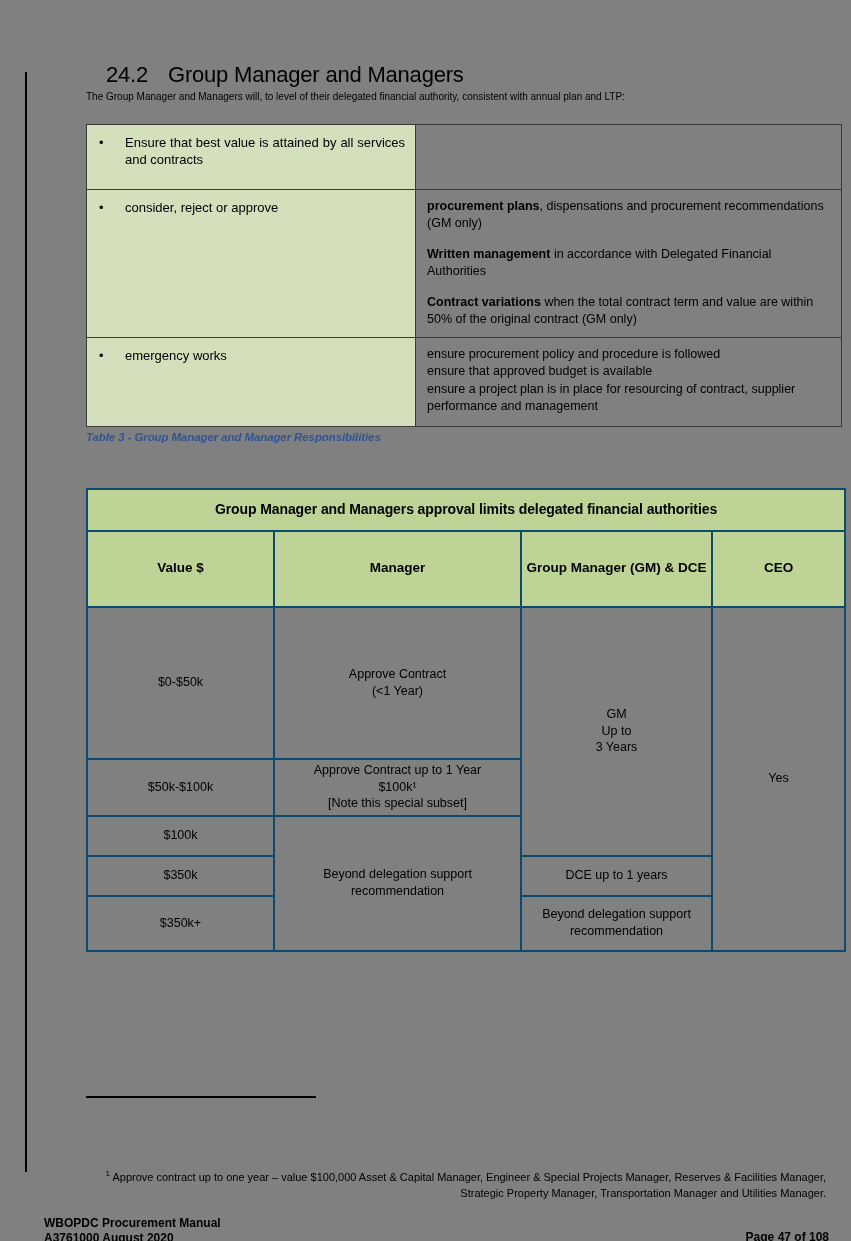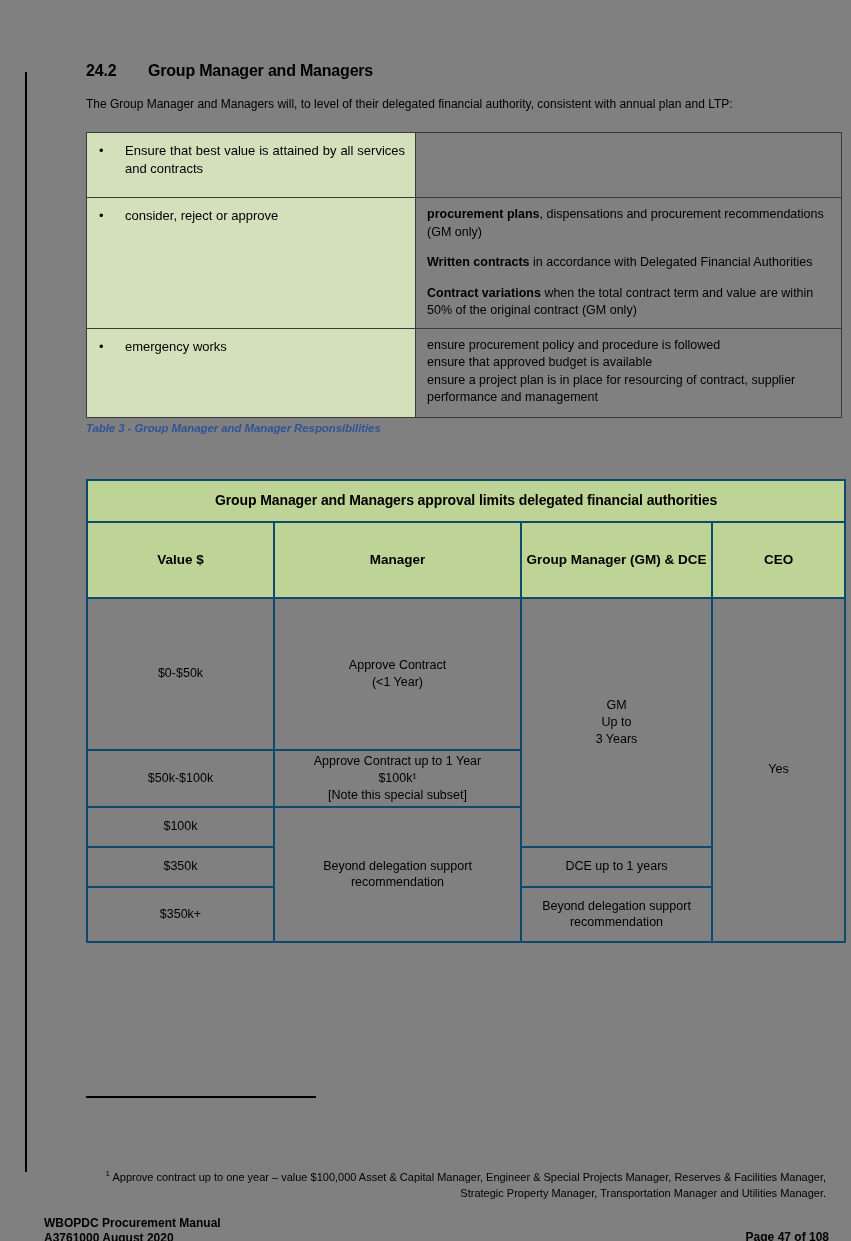--- a/index.html
+++ b/index.html
@@ -39,35 +39,36 @@
     left: 86px;
     top: 0;
     width: 760px;
   }
 
   
   .heading {
     display: flex;
     align-items: baseline;
     margin-top: 62px;
-    font-size: 16px;
-    font-weight: bold;
+    font-size: 22px;
+    font-weight: normal;
     letter-spacing: -0.2px;
+    margin-left: 20px;
   }
   .heading .num {
     width: 62px;
     flex: 0 0 62px;
   }
   .heading .ttl {
     flex: 1;
   }
 
   .intro {
-    margin-top: 16px;
-    font-size: 12px;
+    margin-top: 2px;
+    font-size: 10px;
     line-height: 1.45;
     width: 712px;
   }
 
   
   table.doc {
     border-collapse: collapse;
     table-layout: fixed;
     width: 756px;
     margin-top: 18px;
@@ -236,21 +237,21 @@
       <tr>
         <td class="left">
           <div class="bullet-row">
             <span class="dot">•</span>
             <span class="txt nojust">consider, reject or approve</span>
           </div>
         </td>
         <td class="right">
           <div class="rcell">
             <p><b>procurement plans</b><span>, dispensations and procurement recommendations (GM only)</span></p>
-            <p><b>Written contracts</b><span> in accordance with Delegated Financial Authorities</span></p>
+            <p><b>Written management</b><span> in accordance with Delegated Financial Authorities</span></p>
             <p><b>Contract variations</b><span> when the total contract term and value are within 50% of the original contract (GM only)</span></p>
           </div>
         </td>
       </tr>
 
       <tr>
         <td class="left">
           <div class="bullet-row">
             <span class="dot">•</span>
             <span class="txt nojust">emergency works</span>

